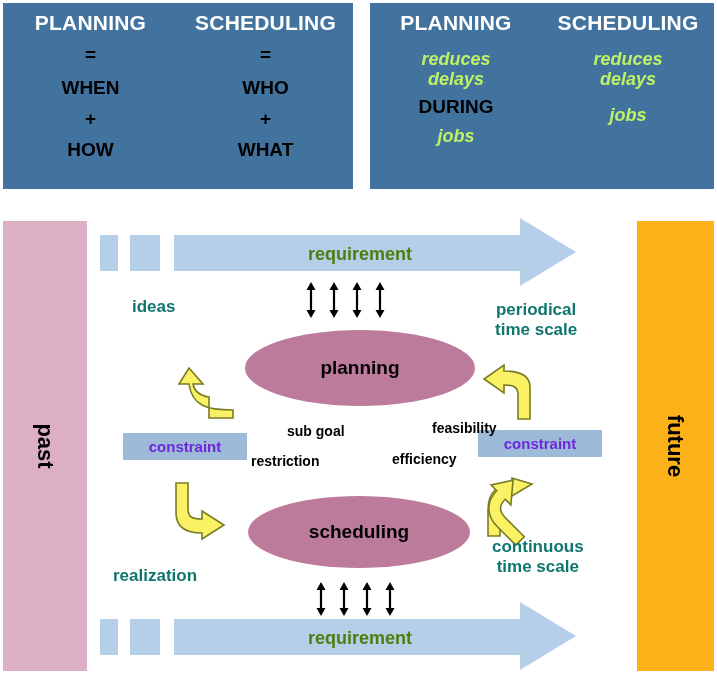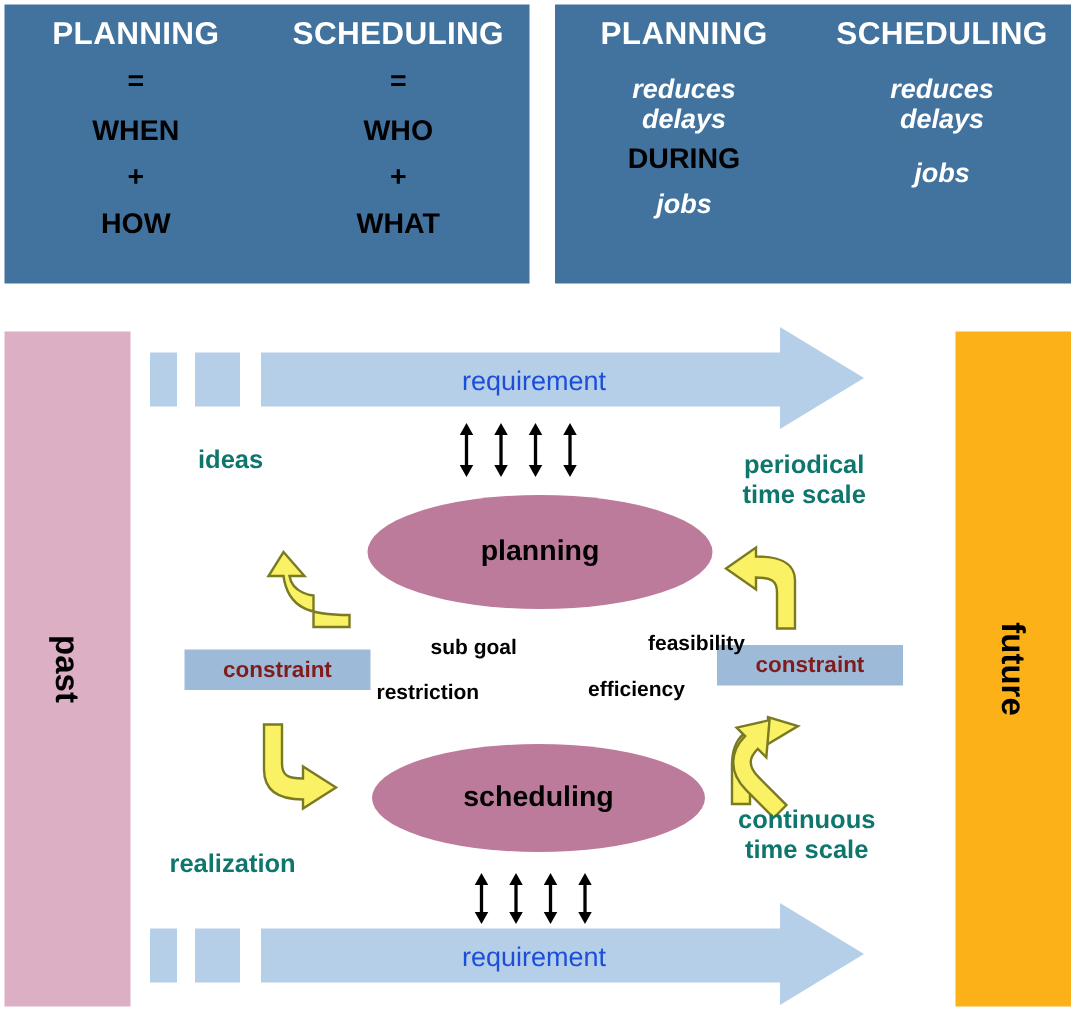--- a/index.html
+++ b/index.html
@@ -17,21 +17,21 @@
   }
   #panel-left{left:3px;width:350px;}
   #panel-right{left:370px;width:344px;}
   .panel-cols{display:flex;width:100%;height:100%;}
   .panel-col{flex:1;display:flex;flex-direction:column;align-items:center;}
   .p-title{
     color:#ffffff;font-weight:bold;font-size:21px;letter-spacing:.2px;
     margin-top:8px;line-height:1.15;white-space:nowrap;
   }
   .p-line{color:#000000;font-weight:bold;font-size:19px;line-height:1.1;white-space:nowrap;}
-  .p-ital{color:#ffffff;font-weight:bold;font-style:italic;font-size:18px;line-height:1.12;white-space:nowrap;text-align:right;}
+  .p-ital{color:#bef264;font-weight:bold;font-style:italic;font-size:18px;line-height:1.12;white-space:nowrap;text-align:right;}
   .sp-8{height:8px;}
   .sp-10{height:10px;}
   .sp-12{height:12px;}
   .sp-14{height:14px;}
 
   
   #diagram{position:absolute;left:0;top:200px;width:717px;height:474px;background:#ffffff;}
 
   .side-col{
     position:absolute;display:flex;align-items:center;justify-content:center;
@@ -47,36 +47,36 @@
   .lead{position:absolute;background:#b6cfe8;}
 
   
   .req-bar{position:absolute;background:#b6cfe8;}
   .req-head{
     position:absolute;width:0;height:0;
     border-top:34px solid transparent;border-bottom:34px solid transparent;
     border-left:56px solid #b6cfe8;
   }
   .req-label{
-    position:absolute;font-weight:normal;font-size:18px;color:#1d4ed8;
+    position:absolute;font-weight:bold;font-size:18px;color:#4d7c0f;
     white-space:nowrap;
   }
 
   
   .ellipse{
     position:absolute;background:#bd7b9b;border-radius:50%;
     display:flex;align-items:center;justify-content:center;
     font-weight:bold;font-size:19px;color:#000;
   }
 
   
   .constraint{
     position:absolute;background:#9dbad8;
     display:flex;align-items:center;justify-content:center;
-    font-weight:bold;font-size:15px;color:#7f1d1d;white-space:nowrap;
+    font-weight:bold;font-size:15px;color:#6d28d9;white-space:nowrap;
   }
 
   
   .lbl{position:absolute;font-weight:bold;font-size:17px;color:#0f766e;white-space:nowrap;line-height:1.15;}
   .lbl-sm{position:absolute;font-weight:bold;font-size:14px;color:#000;white-space:nowrap;}
   .lbl-c{text-align:center;}
 
   svg{display:block;overflow:visible;}
 </style>
 </head>

